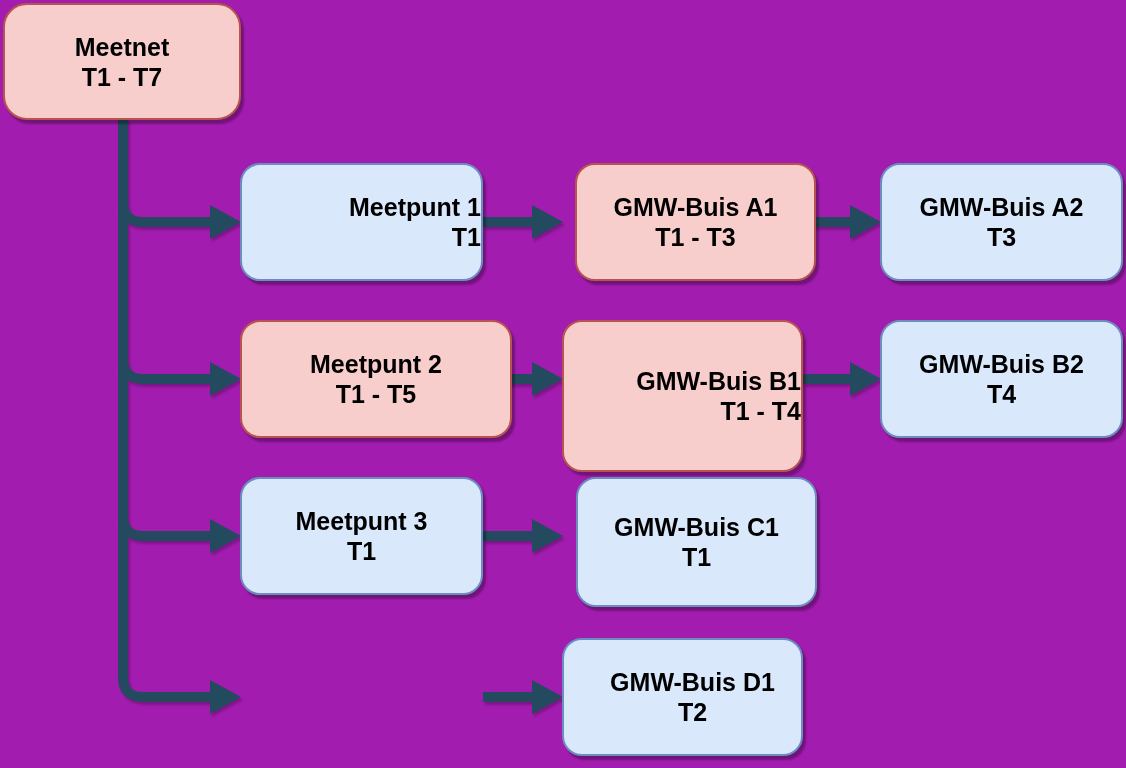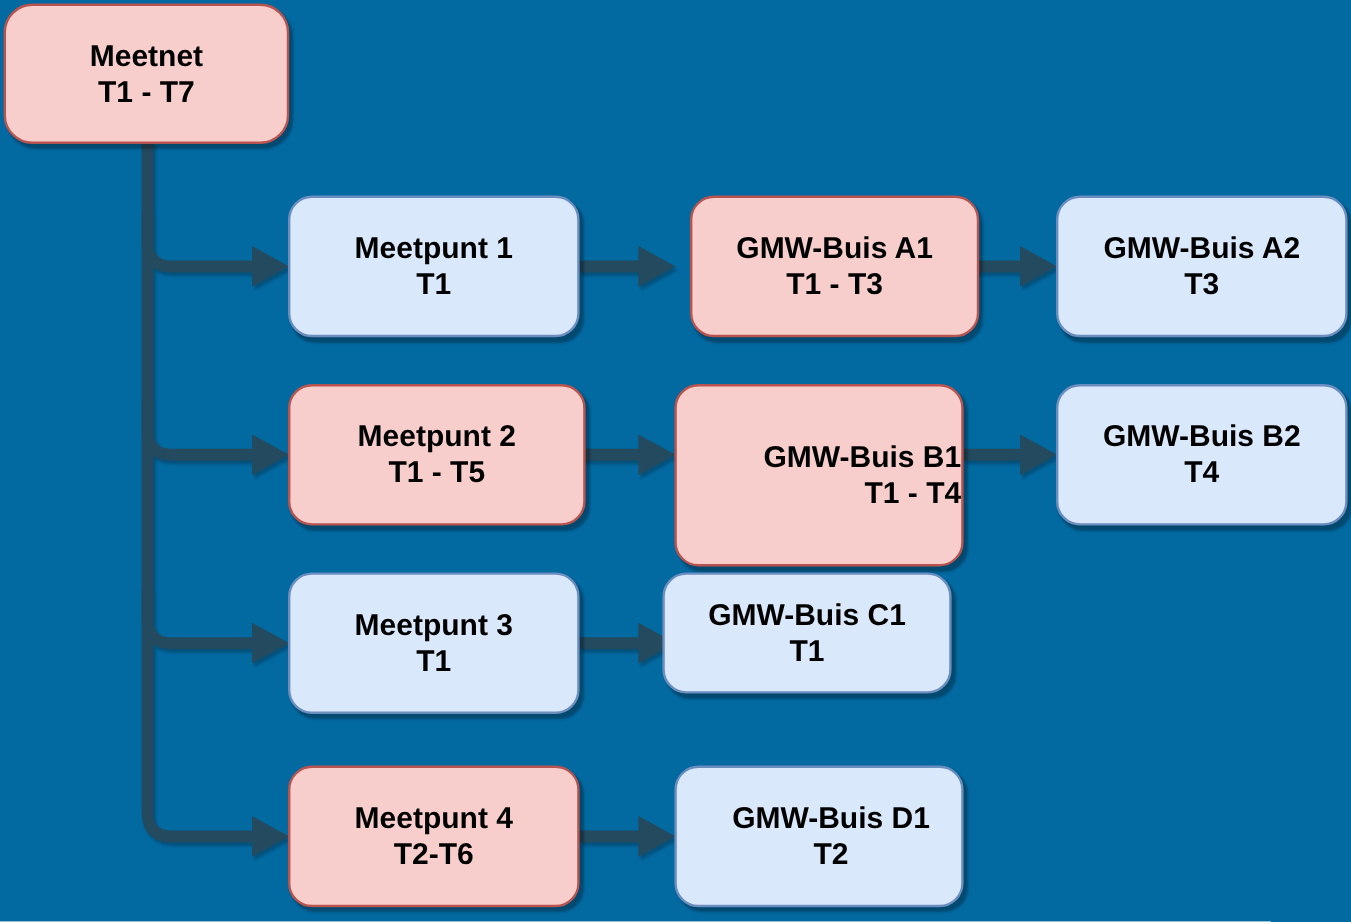--- a/index.html
+++ b/index.html
@@ -11,21 +11,21 @@
     --text-color: #000000;
   }
   * { margin: 0; padding: 0; box-sizing: border-box; }
   html, body { background: #ffffff; }
   body { font-family: "Liberation Sans", sans-serif; }
 
   .canvas {
     position: relative;
     width: 1126px;
     height: 768px;
-    background: #0369a1;
+    background: #a21caf;
     overflow: hidden;
   }
 
   .edge-layer {
     position: absolute;
     left: 0; top: 0;
     width: 1126px;
     height: 768px;
     filter: drop-shadow(2px 3px 1px rgba(0,0,0,0.22));
   }
@@ -54,28 +54,28 @@
     line-height: 30px;
     color: var(--text-color);
     box-shadow: 3px 4px 2px rgba(0,0,0,0.30);
     background: #fff;
   }
   .node.red  { background: var(--node-red-fill);  border-color: var(--node-red-border); }
   .node.blue { background: var(--node-blue-fill); border-color: var(--node-blue-border); }
 
   
   .n0  { left:   3px; top:   3px; width: 238px; height: 117px; border-radius: 24px; }
-  .n1  { left: 240px; top: 163px; width: 243px; height: 118px; }
+  .n1  { left: 240px; top: 163px; width: 243px; height: 118px; align-items: flex-end; }
   .n2  { left: 562px; top: 163px; width: 241px; height: 118px; margin-left: 13px; }
   .n3  { left: 880px; top: 163px; width: 243px; height: 118px; }
-  .n4  { left: 240px; top: 320px; width: 248px; height: 118px; align-items: center; }
+  .n4  { left: 240px; top: 320px; width: 272px; height: 118px; align-items: center; }
   .n5  { left: 562px; top: 320px; width: 241px; height: 152px; align-items: flex-end; }
   .n6  { left: 880px; top: 320px; width: 243px; height: 118px; }
   .n7  { left: 240px; top: 477px; width: 243px; height: 118px; text-align: right; }
-  .n8  { left: 552px; top: 477px; width: 241px; height: 101px; }
+  .n8  { left: 576px; top: 477px; width: 241px; height: 130px; }
   .n9  { left: 240px; top: 638px; width: 243px; height: 118px; }
   .n10 { left: 562px; top: 638px; width: 241px; height: 118px; padding-left: 20px; }
 </style>
 </head>
 <body>
 
 <div class="canvas">
 
   <svg class="edge-layer" viewBox="0 0 1126 768" xmlns="http://www.w3.org/2000/svg" aria-hidden="true">
 
@@ -166,23 +166,19 @@
   <div class="node blue n7">
     <span>Meetpunt 3</span>
     <span>T1</span>
   </div>
 
   <div class="node blue n8">
     <span>GMW-Buis C1</span>
     <span>T1</span>
   </div>
 
-  <div class="node red n9">
-    <span>Meetpunt 4</span>
-    <span>T2-T6</span>
-  </div>
 
   <div class="node blue n10">
     <span>GMW-Buis D1</span>
     <span>T2</span>
   </div>
 
 </div>
 
 </body></html>

